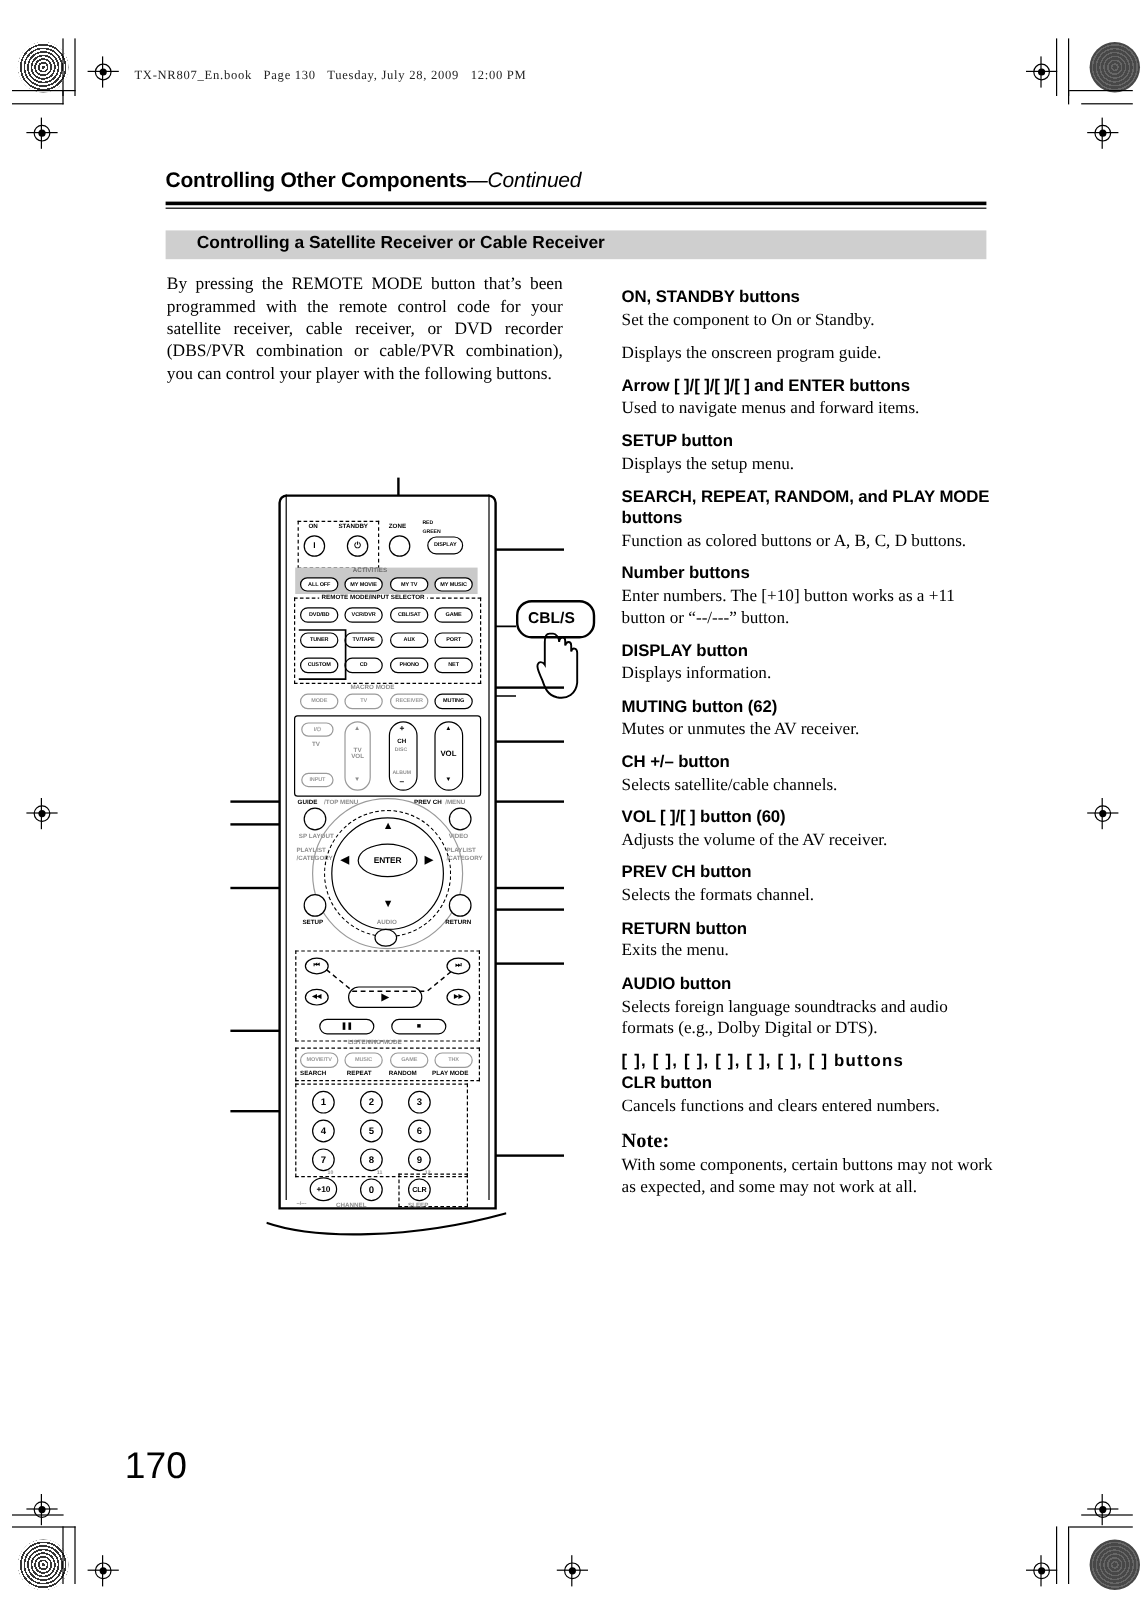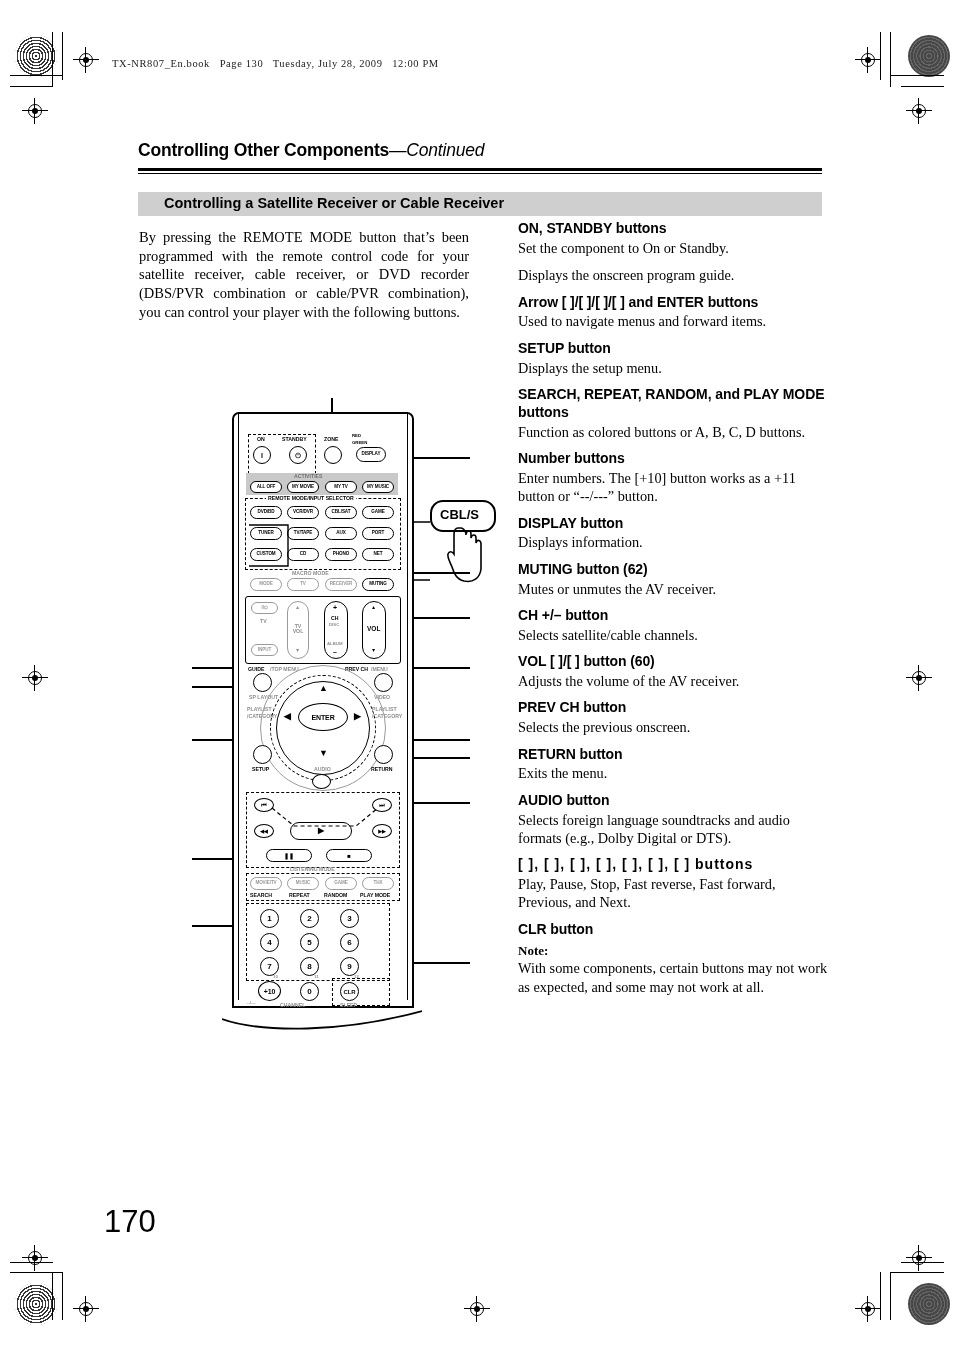--- a/index.html
+++ b/index.html
@@ -42,27 +42,27 @@
 
   .sectionbar{position:absolute;left:138px;top:192px;width:684px;height:24px;
       background:#cfcfcf;}
   .sectionbar span{position:absolute;left:26px;top:3px;
       font-family:"Liberation Sans",sans-serif;font-weight:bold;font-size:14.5px;}
 
   .colL{position:absolute;left:139px;top:228px;width:330px;
       font-size:14.5px;line-height:1.285;text-align:justify;}
   .colL p{margin:0;}
 
-  .colR{position:absolute;left:518px;top:220px;width:312px;font-size:14.3px;
+  .colR{position:absolute;left:518px;top:239px;width:312px;font-size:14.3px;
       line-height:1.28;}
   .colR h4{margin:0 0 1px 0;font-family:"Liberation Sans",sans-serif;
       font-weight:bold;font-size:14px;letter-spacing:-.1px;}
   .colR p{margin:0 0 9px 0;}
   .colR .note-h{margin:4px 0 0 0;font-weight:bold;font-family:"Liberation Serif",serif;
-      font-size:13px;}
+      font-size:17px;}
   .colR .brk{font-family:"Liberation Sans",sans-serif;font-weight:bold;font-size:14px;
       letter-spacing:1px;}
 
   .pagenum{position:absolute;left:104px;top:1204px;
       font-family:"Liberation Sans",sans-serif;font-size:31px;font-weight:normal;}
 
   
   .balloon{position:absolute;left:197px;top:360px;width:210px;height:38px;
       border:2.2px solid #000;border-radius:9px;background:#fff;}
   .balloon span{position:absolute;left:11px;top:4px;width:192px;
@@ -223,32 +223,32 @@
     <h4>MUTING button (62)</h4>
     <p>Mutes or unmutes the AV receiver.</p>
 
     <h4>CH +/– button</h4>
     <p>Selects satellite/cable channels.</p>
 
     <h4>VOL [   ]/[   ] button (60)</h4>
     <p>Adjusts the volume of the AV receiver.</p>
 
     <h4>PREV CH button</h4>
-    <p>Selects the previous onscreen.</p>
+    <p>Selects the formats channel.</p>
 
     <h4>RETURN button</h4>
     <p>Exits the menu.</p>
 
     <h4>AUDIO button</h4>
     <p>Selects foreign language soundtracks and audio formats (e.g., Dolby Digital or DTS).</p>
 
     <h4 class="brk">[     ], [     ], [     ], [      ], [      ], [      ], [     ] buttons</h4>
-    <p>Play, Pause, Stop, Fast reverse, Fast forward, Previous, and Next.</p>
 
     <h4>CLR button</h4>
+    <p>Cancels functions and clears entered numbers.</p>
 
     <p class="note-h">Note:</p>
     <p>With some components, certain buttons may not work as expected, and some may not work at all.</p>
   </div>
 
   <div class="pagenum">170</div>
 
   <div class="balloon-tail"></div>
 
   <div class="cblbubble">

